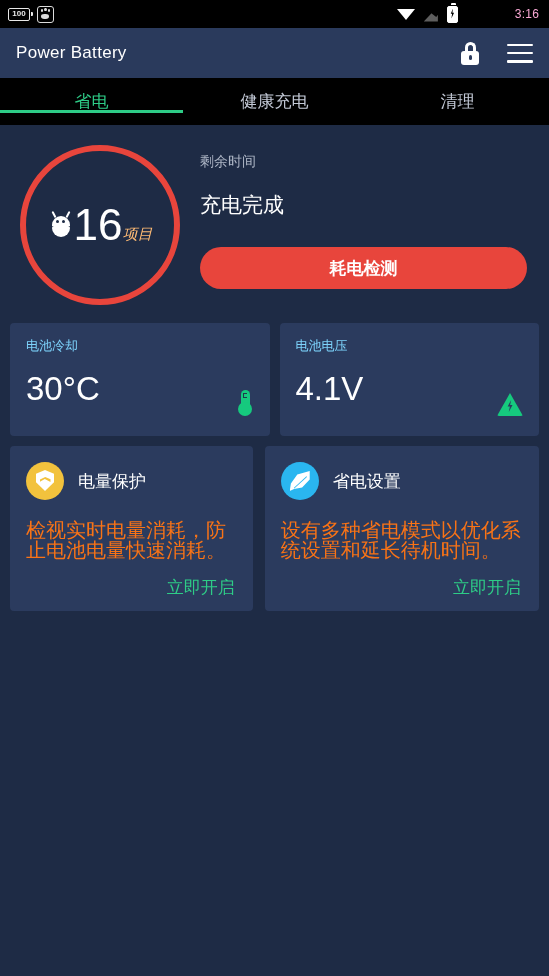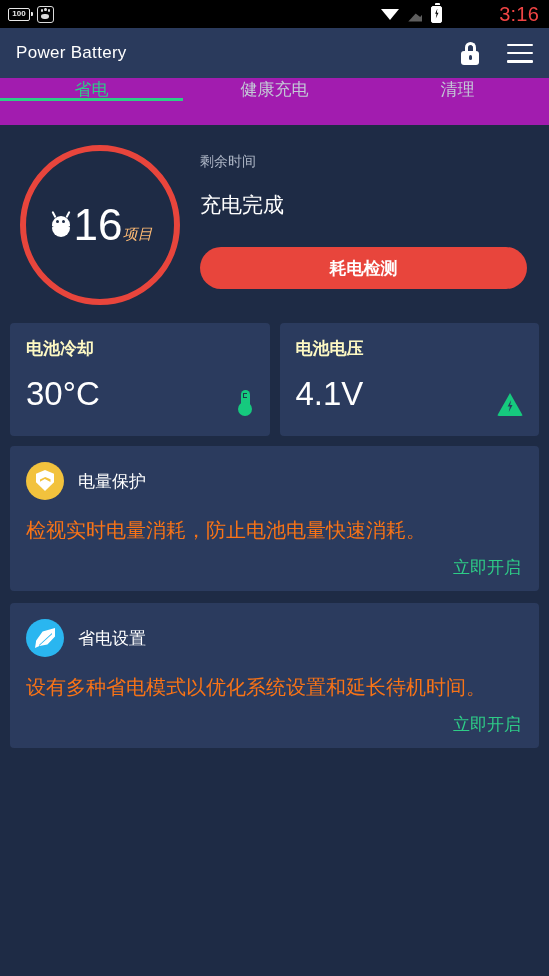--- a/index.html
+++ b/index.html
@@ -14,21 +14,21 @@
   .statusbar {
     height: 28px; width: 100%;
     background: #000000;
     display: flex; align-items: center;
     padding: 0 10px 0 8px;
     color: #ffffff;
   }
   .sb-left { display: flex; align-items: center; gap: 7px; }
   .sb-spacer { flex: 1; }
   .sb-right { display: flex; align-items: center; gap: 9px; }
-  .sb-time { font-size: 20px; color: #ef4444; letter-spacing: .2px; margin-left: 48px; }
+  .sb-time { font-size: 12px; color: #f9a8d4; letter-spacing: .2px; margin-left: 48px; }
 
   .ic-batt100 {
     width: 22px; height: 13px; border: 1.5px solid #e8e8e8; border-radius: 2px;
     position: relative; display: flex; align-items: center; justify-content: center;
   }
   .ic-batt100::after {
     content:""; position: absolute; right: -3.5px; top: 3.5px;
     width: 2px; height: 4px; background: #e8e8e8; border-radius: 0 1px 1px 0;
   }
   .ic-batt100 span { font-size: 8px; line-height: 8px; color: #e8e8e8; font-weight: bold; }
@@ -95,22 +95,22 @@
   }
   .ic-lock .hole {
     position: absolute; bottom: 5px; left: 9.5px; width: 3px; height: 5px;
     background: #2a3a5c; border-radius: 2px;
   }
   .ic-menu { width: 26px; height: 19px; display:flex; flex-direction: column; justify-content: space-between; }
   .ic-menu i { display:block; height: 2.6px; background: #ffffff; border-radius: 1px; }
 
   
   .tabs {
-    height: 47px; background: #a21caf;
-    display: flex; align-items: flex-start; position: relative;
+    height: 47px; background: #000000;
+    display: flex; align-items: center; position: relative;
   }
   .tab {
     flex: 1; display: flex; align-items: center; justify-content: center;
     font-size: 17px; color: #c3c9d6; position: relative;
   }
   .tab.active { color: #2ecc87; }
   .tab.active::after {
     content: ""; position: absolute; left: 0; right: 0; bottom: 0;
     height: 3.5px; background: #2ecc87;
   }
@@ -157,21 +157,21 @@
     font-family: "Liberation Sans", sans-serif; cursor: pointer;
     display: flex; align-items: center; justify-content: center;
   }
 
   
   .stats { display: flex; gap: 10px; padding: 0 10px; }
   .stat {
     flex: 1; height: 113px; background: #2b3b5e; border-radius: 4px;
     padding: 14px 16px 0 16px; position: relative;
   }
-  .stat-label { font-size: 17px; color: #fef9c3; font-weight: bold; }
+  .stat-label { font-size: 13px; color: #7dd3fc; }
   .stat-value { font-size: 33px; color: #ffffff; margin-top: 16px; line-height: 36px; }
   .stat-icon { position: absolute; right: 16px; bottom: 20px; }
 
   .ic-thermo { width: 17px; height: 26px; position: relative; }
   .ic-thermo .bulb {
     position: absolute; bottom: 0; left: 1.5px; width: 14px; height: 14px;
     background: #16c97e; border-radius: 50%;
   }
   .ic-thermo .stem {
     position: absolute; top: 0; left: 4px; width: 9px; height: 16px;
@@ -187,21 +187,21 @@
     clip-path: polygon(50% 0, 100% 100%, 0 100%);
     border-radius: 2px;
   }
   .ic-volt .bolt {
     position: absolute; left: 10px; top: 7px; width: 6px; height: 12px;
     background: #2b3b5e;
     clip-path: polygon(70% 0, 10% 55%, 48% 55%, 30% 100%, 92% 42%, 52% 42%);
   }
 
   
-  .features { padding: 10px 10px 0 10px; display: flex; flex-direction: column; gap: 12px; }
+  .features { padding: 10px 10px 0 10px; display: flex; flex-direction: row; gap: 12px; }
   .feature {
     background: #2b3b5e; border-radius: 4px; padding: 16px 16px 12px 16px;
   }
   .feature-head { display: flex; align-items: center; gap: 14px; }
   .feature-icon { width: 38px; height: 38px; border-radius: 50%; position: relative; flex: none; }
   .feature-icon.gold { background: #f2c23d; }
   .feature-icon.blue { background: #2ab6f0; }
   .ic-shield {
     position: absolute; left: 10px; top: 8px; width: 18px; height: 21px;
     background: #ffffff;

